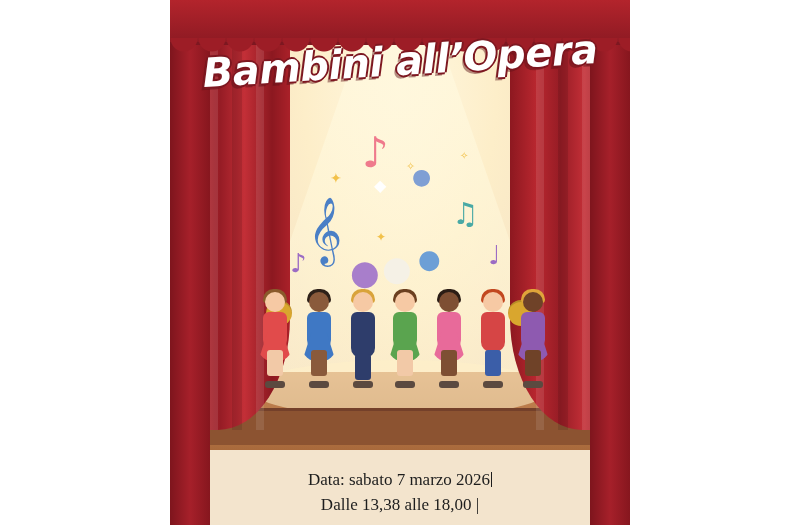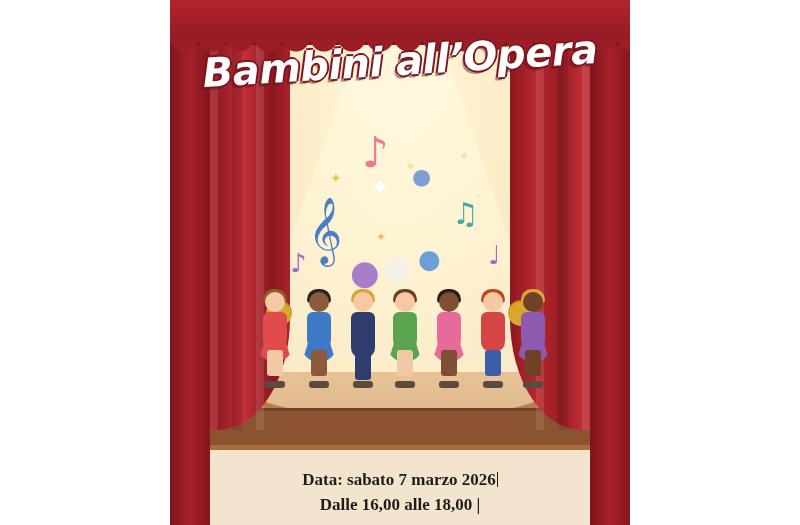--- a/index.html
+++ b/index.html
@@ -249,21 +249,21 @@
   .caption {
     position: absolute;
     left: 0;
     right: 0;
     bottom: 8px;
     text-align: center;
     color: #1d1d1d;
     font-family: "Liberation Serif", serif;
     font-size: 17px;
     line-height: 25px;
-    font-weight: bold;
+    font-weight: normal;
   }
   .caption div { white-space: nowrap; }
   .cursor {
     display: inline-block;
     width: 1px;
     height: 15px;
     background: #1d1d1d;
     vertical-align: -2px;
     margin-left: 1px;
   }
@@ -372,15 +372,15 @@
         <div class="shoes"></div>
       </div>
     </div>
 
     <div class="title">Bambini all’Opera</div>
 
   </div>
 
   <div class="caption">
     <div><span>Data: sabato 7 marzo 2026</span><span class="cursor"></span></div>
-    <div>Dalle 16,00 alle 18,00 |</div>
+    <div>Dalle 13,38 alle 18,00 |</div>
   </div>
 </div>
 
 </body></html>

